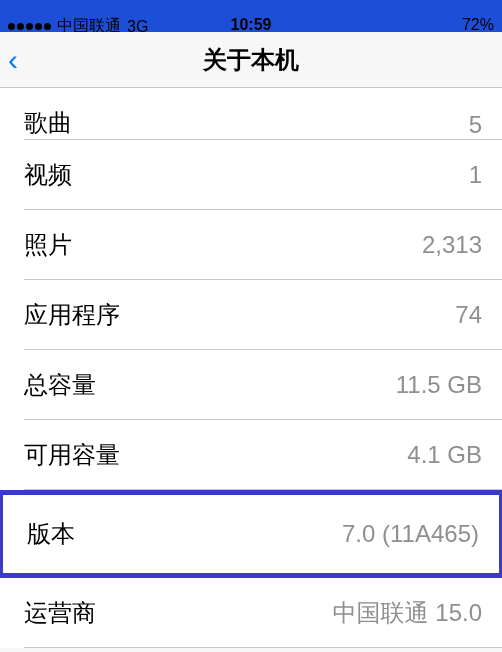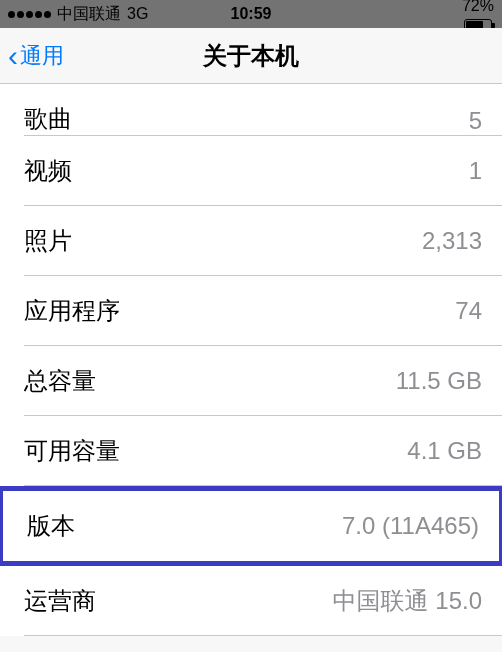--- a/index.html
+++ b/index.html
@@ -9,25 +9,25 @@
     }
     body {
       font-family: -apple-system, "Helvetica Neue", Helvetica, Arial, sans-serif;
       background: #f7f7f7;
       width: 502px;
       height: 652px;
       overflow: hidden;
     }
     .status-bar {
       height: 28px;
-      background: #737373;
-      display: flex;
-      align-items: center;
+      background: #1d4ed8;
+      display: flex;
+      align-items: flex-start;
       justify-content: space-between;
-      padding: 0 8px;
+      padding: 16px 8px;
       font-size: 16px;
       color: #000;
     }
     .status-left {
       display: flex;
       align-items: center;
       gap: 6px;
     }
     .signal-dots {
       display: flex;
@@ -134,21 +134,21 @@
     }
     .list-row .value {
       font-size: 24px;
       color: #8e8e93;
     }
     .highlight-box {
       border: 5px solid #3b3bc4;
       margin: 0 -2px;
     }
     .highlight-box .list-row {
-      height: 70px;
+      height: 78px;
     }
     .highlight-box .list-row::after {
       display: none;
     }
     .list-row.first-partial {
       height: 52px;
       align-items: flex-end;
       padding-bottom: 1px;
     }
   </style>
@@ -172,21 +172,20 @@
     <span>72%</span>
     <div class="battery-icon">
       <div class="battery-fill"></div>
     </div>
   </div>
 </div>
 
 <div class="nav-bar">
   <div class="back-button">
     <span class="back-chevron">‹</span>
-    <span>通用</span>
   </div>
   <div class="nav-title">关于本机</div>
 </div>
 
 <div class="list">
 
   <div class="list-row first-partial">
     <span class="label">歌曲</span>
     <span class="value">5</span>
   </div>

